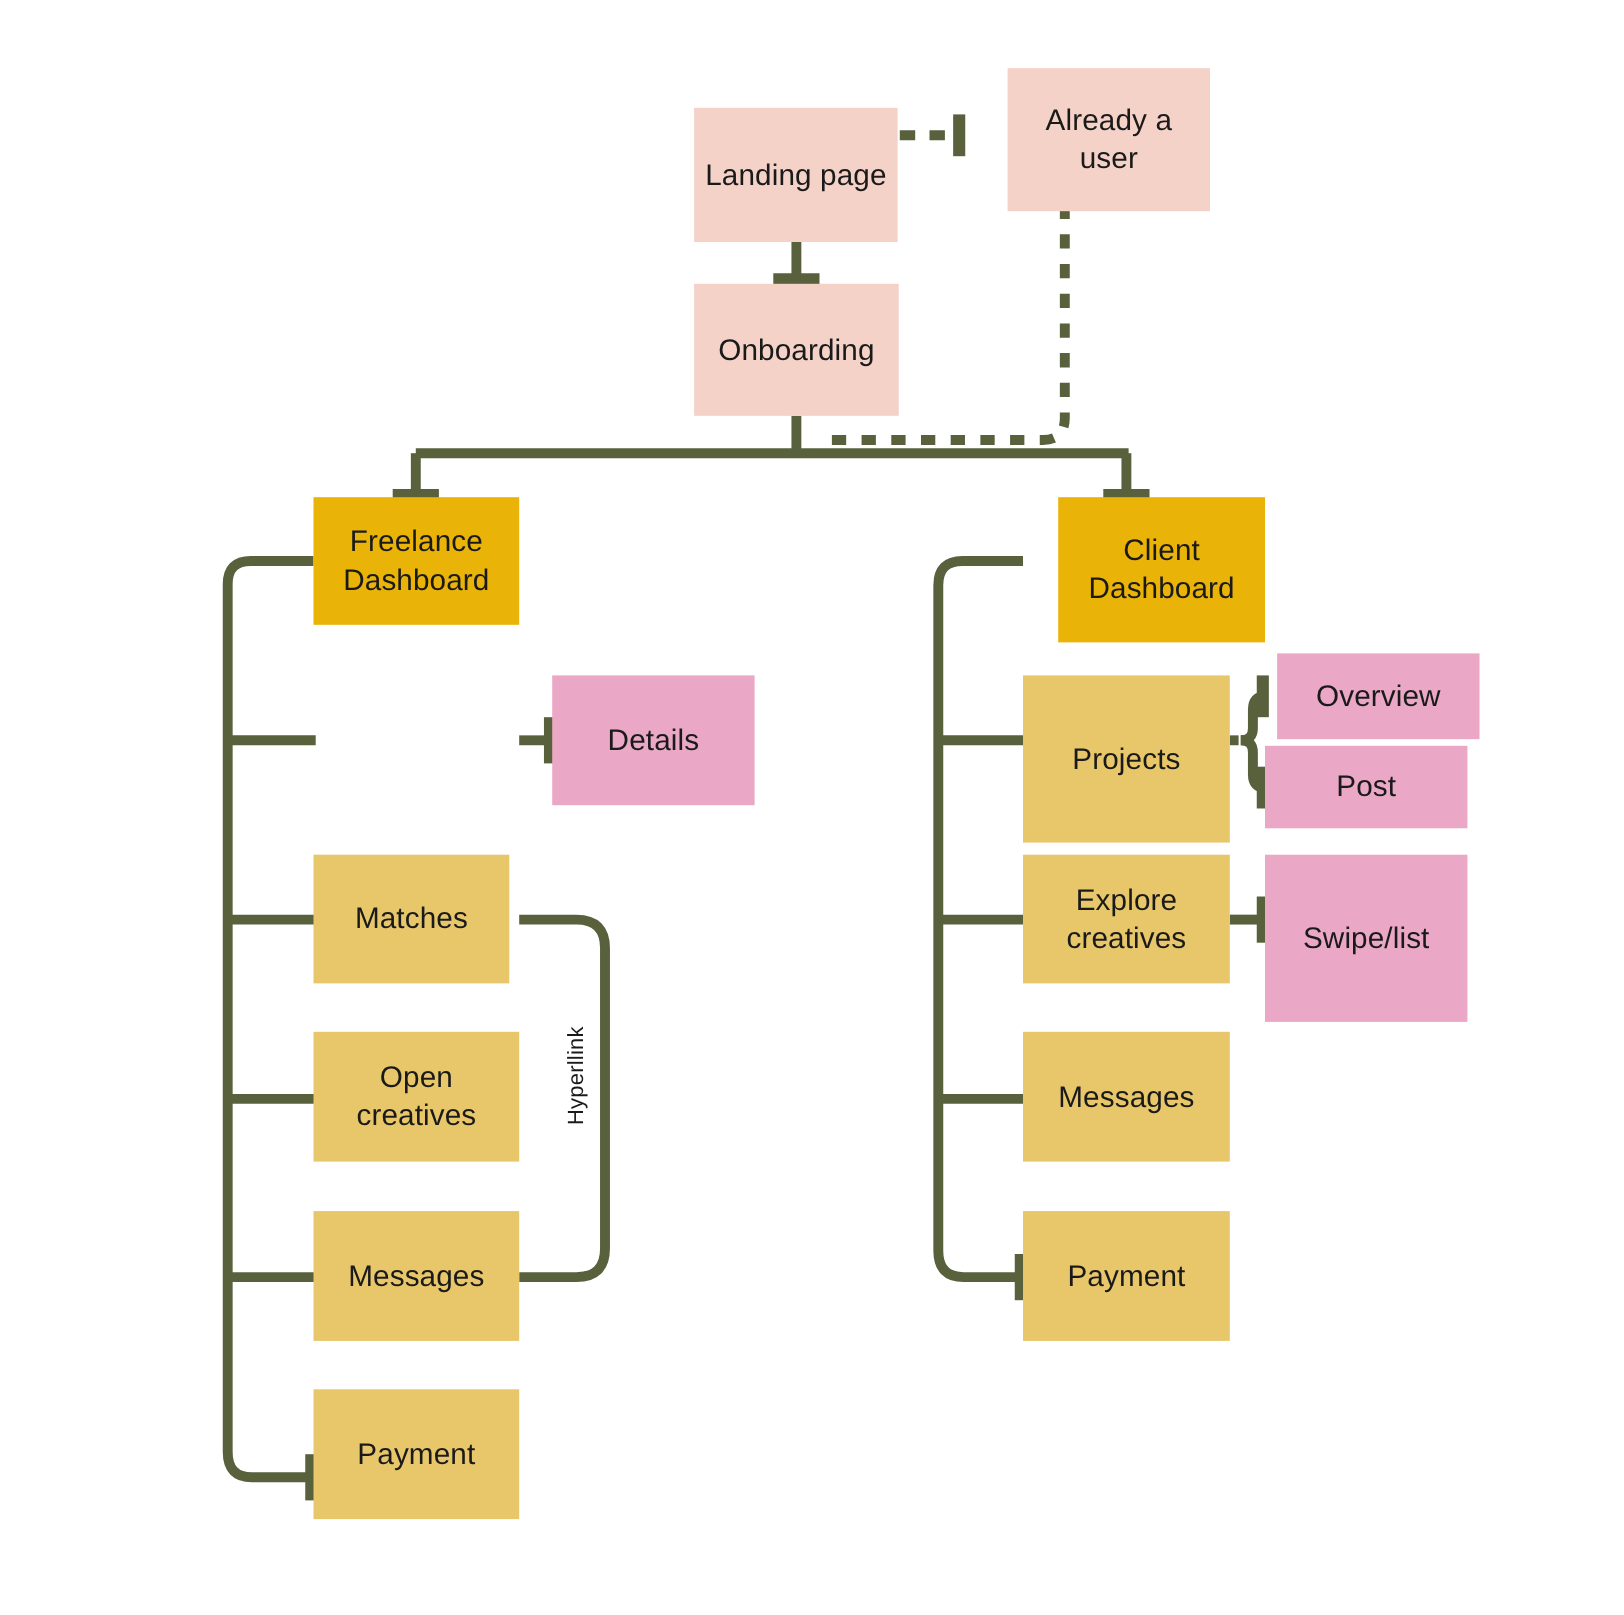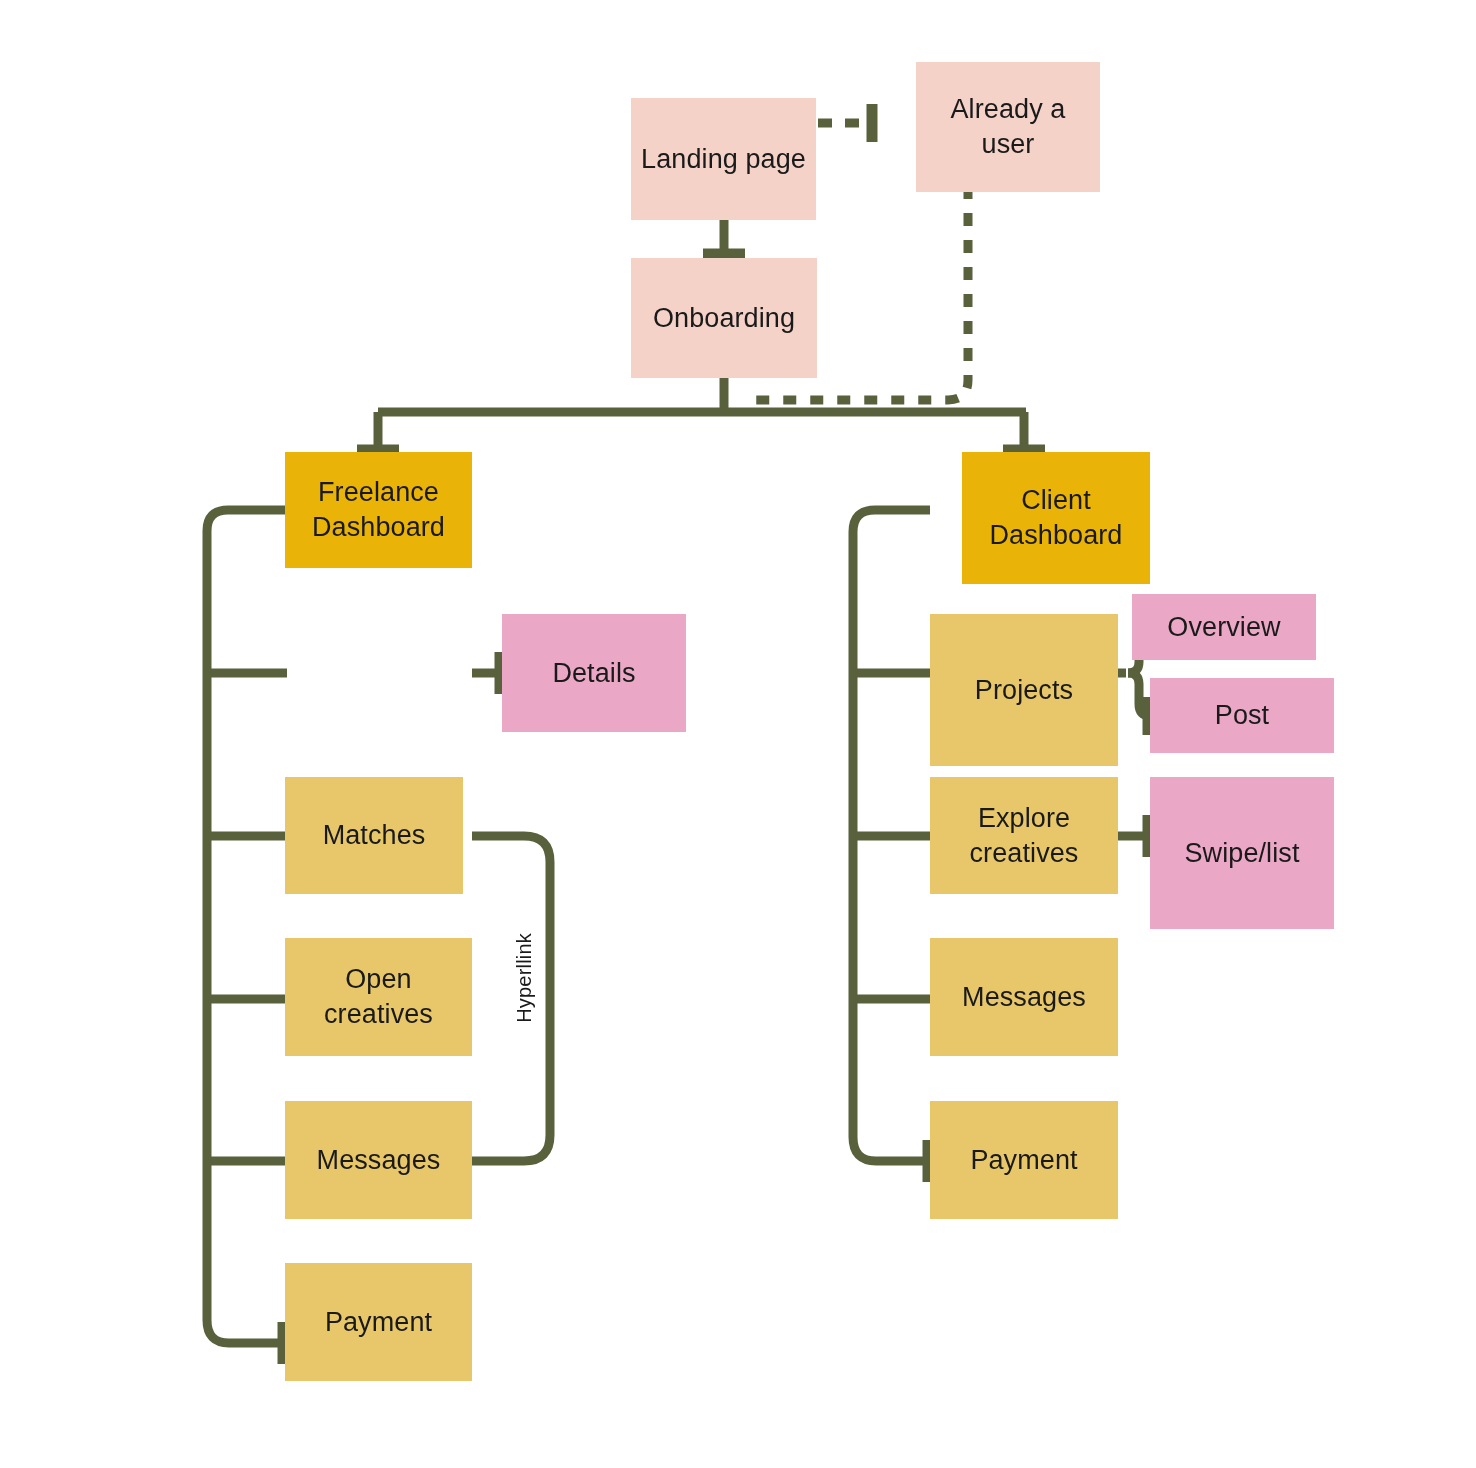--- a/index.html
+++ b/index.html
@@ -134,21 +134,21 @@
   <div class="node yellow" style="left:285px; top:938px; width:187px; height:118px;">Open creatives</div>
 
   <div class="node yellow" style="left:285px; top:1101px; width:187px; height:118px;">Messages</div>
 
   <div class="node yellow" style="left:285px; top:1263px; width:187px; height:118px;">Payment</div>
 
   <div class="edge-label" style="left:512px; top:930px;">Hyperllink</div>
 
   <div class="node yellow" style="left:930px; top:614px; width:188px; height:152px;">Projects</div>
 
-  <div class="node pink" style="left:1132px; top:594px; width:184px; height:66px;">Overview</div>
+  <div class="node pink" style="left:1161px; top:594px; width:184px; height:78px;">Overview</div>
 
   <div class="node pink" style="left:1150px; top:678px; width:184px; height:75px;">Post</div>
 
   <div class="node yellow" style="left:930px; top:777px; width:188px; height:117px;">Explore creatives</div>
 
   <div class="node pink" style="left:1150px; top:777px; width:184px; height:152px;">Swipe/list</div>
 
   <div class="node yellow" style="left:930px; top:938px; width:188px; height:118px;">Messages</div>
 
   <div class="node yellow" style="left:930px; top:1101px; width:188px; height:118px;">Payment</div>

